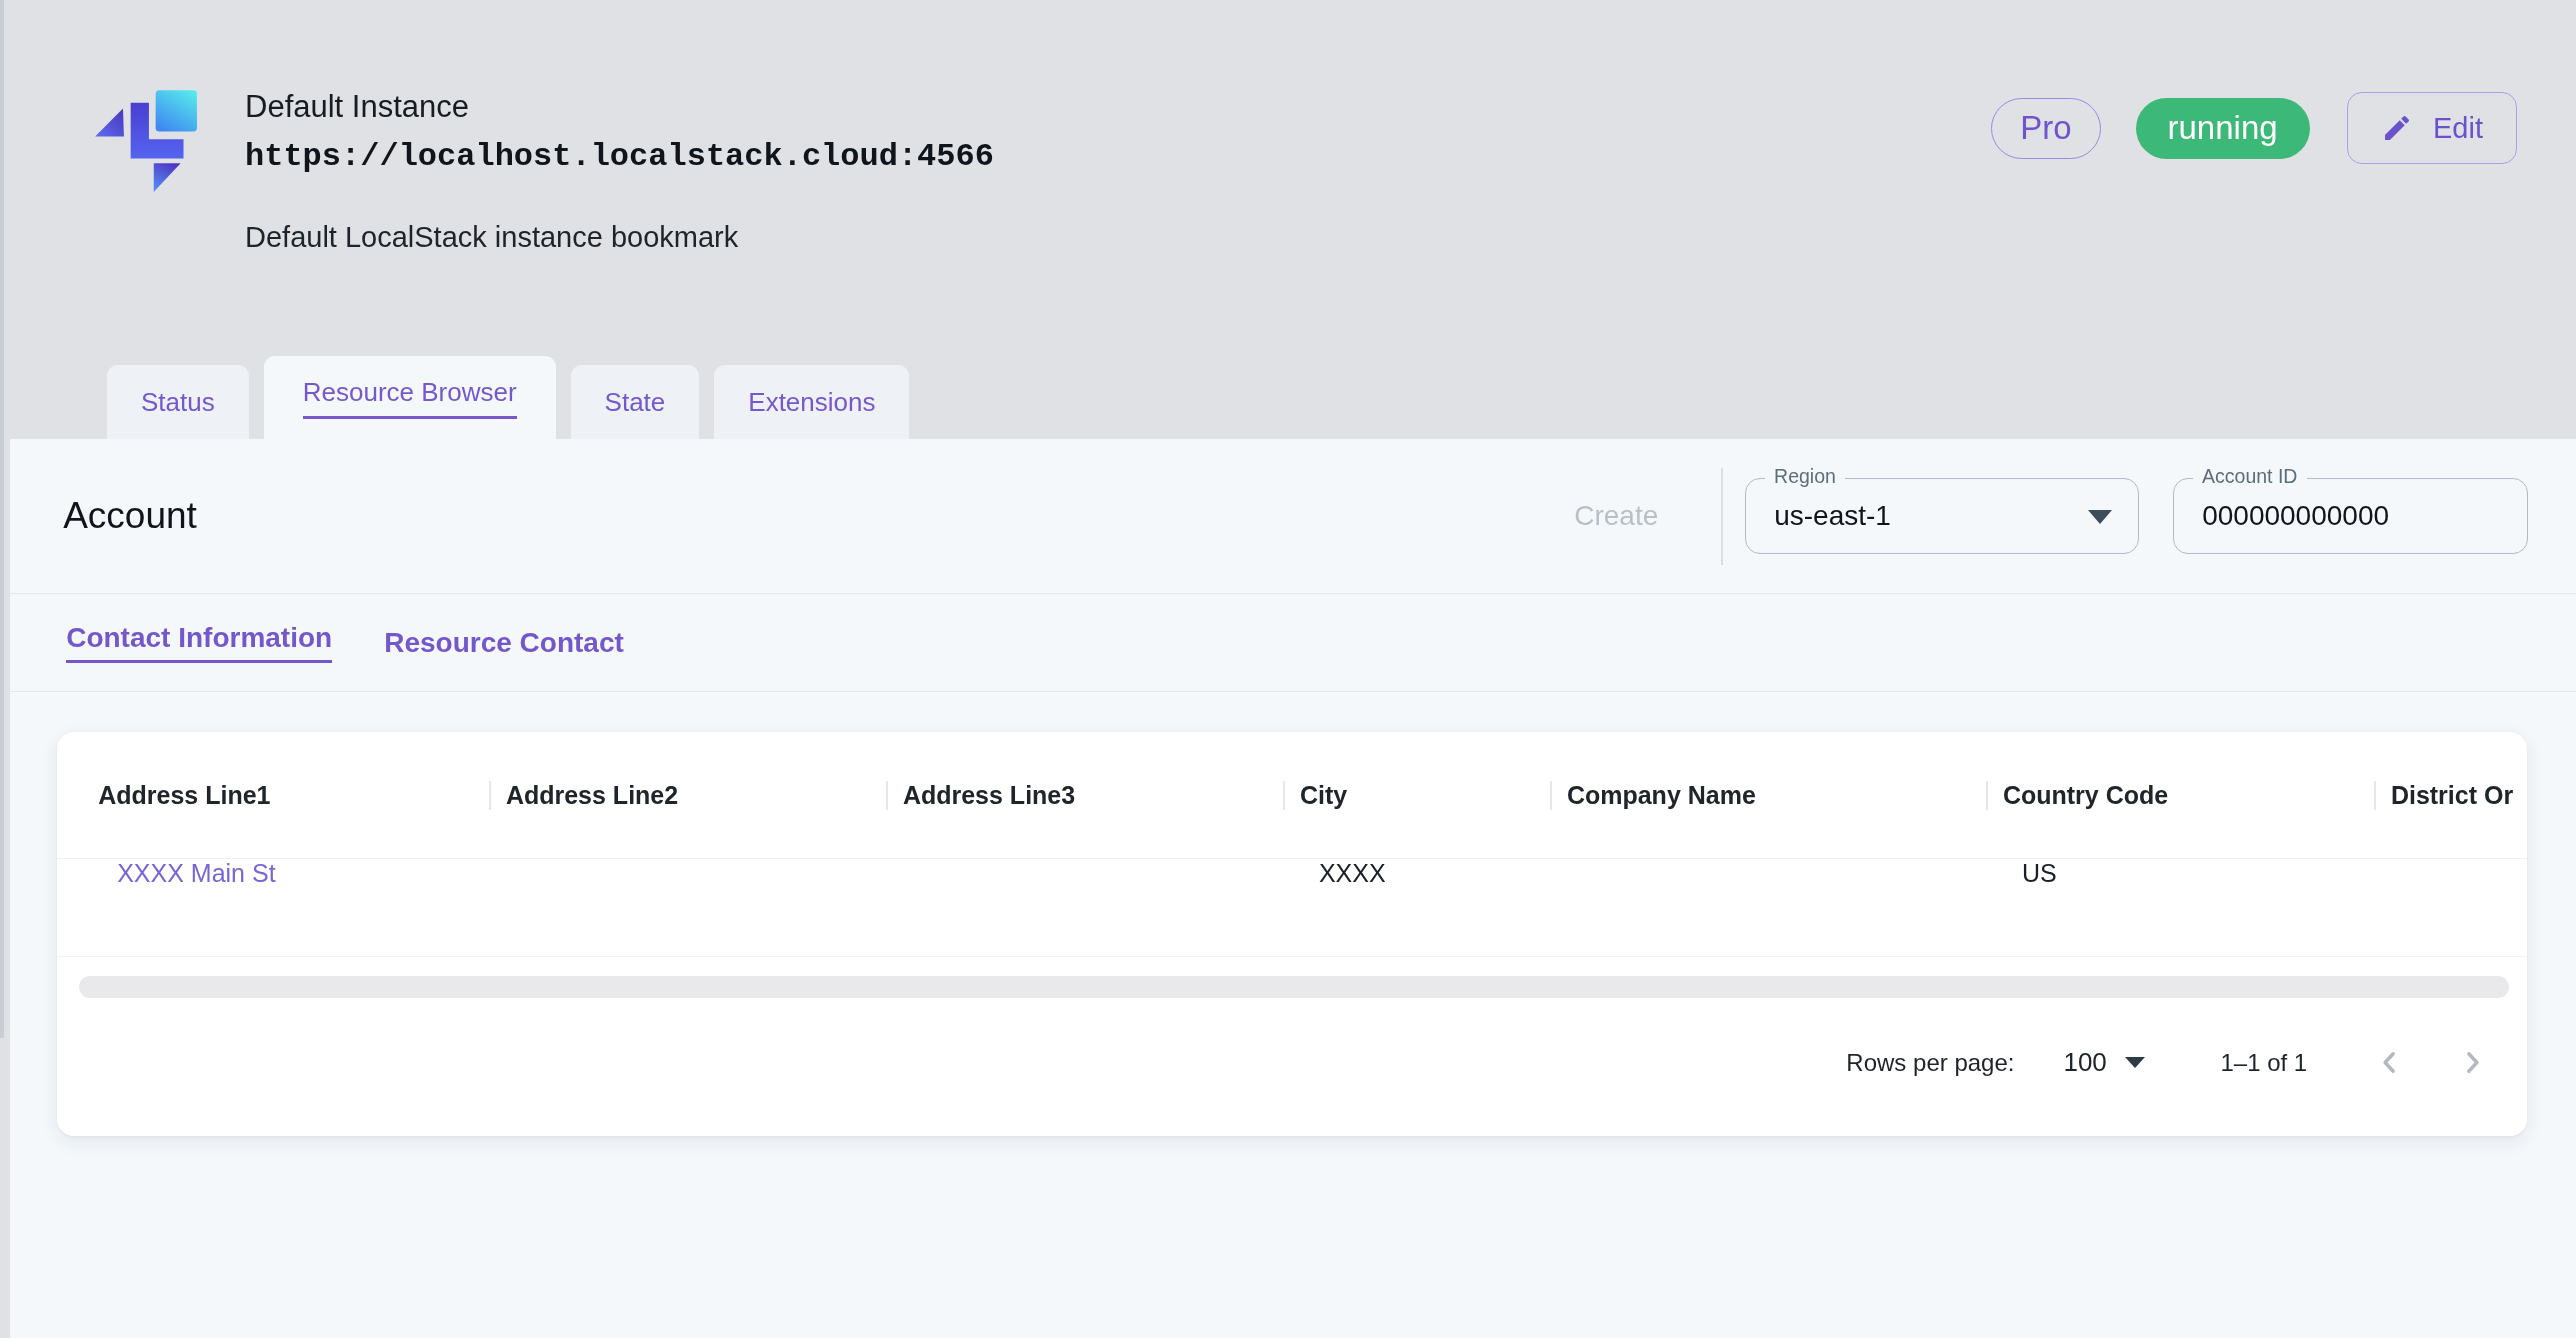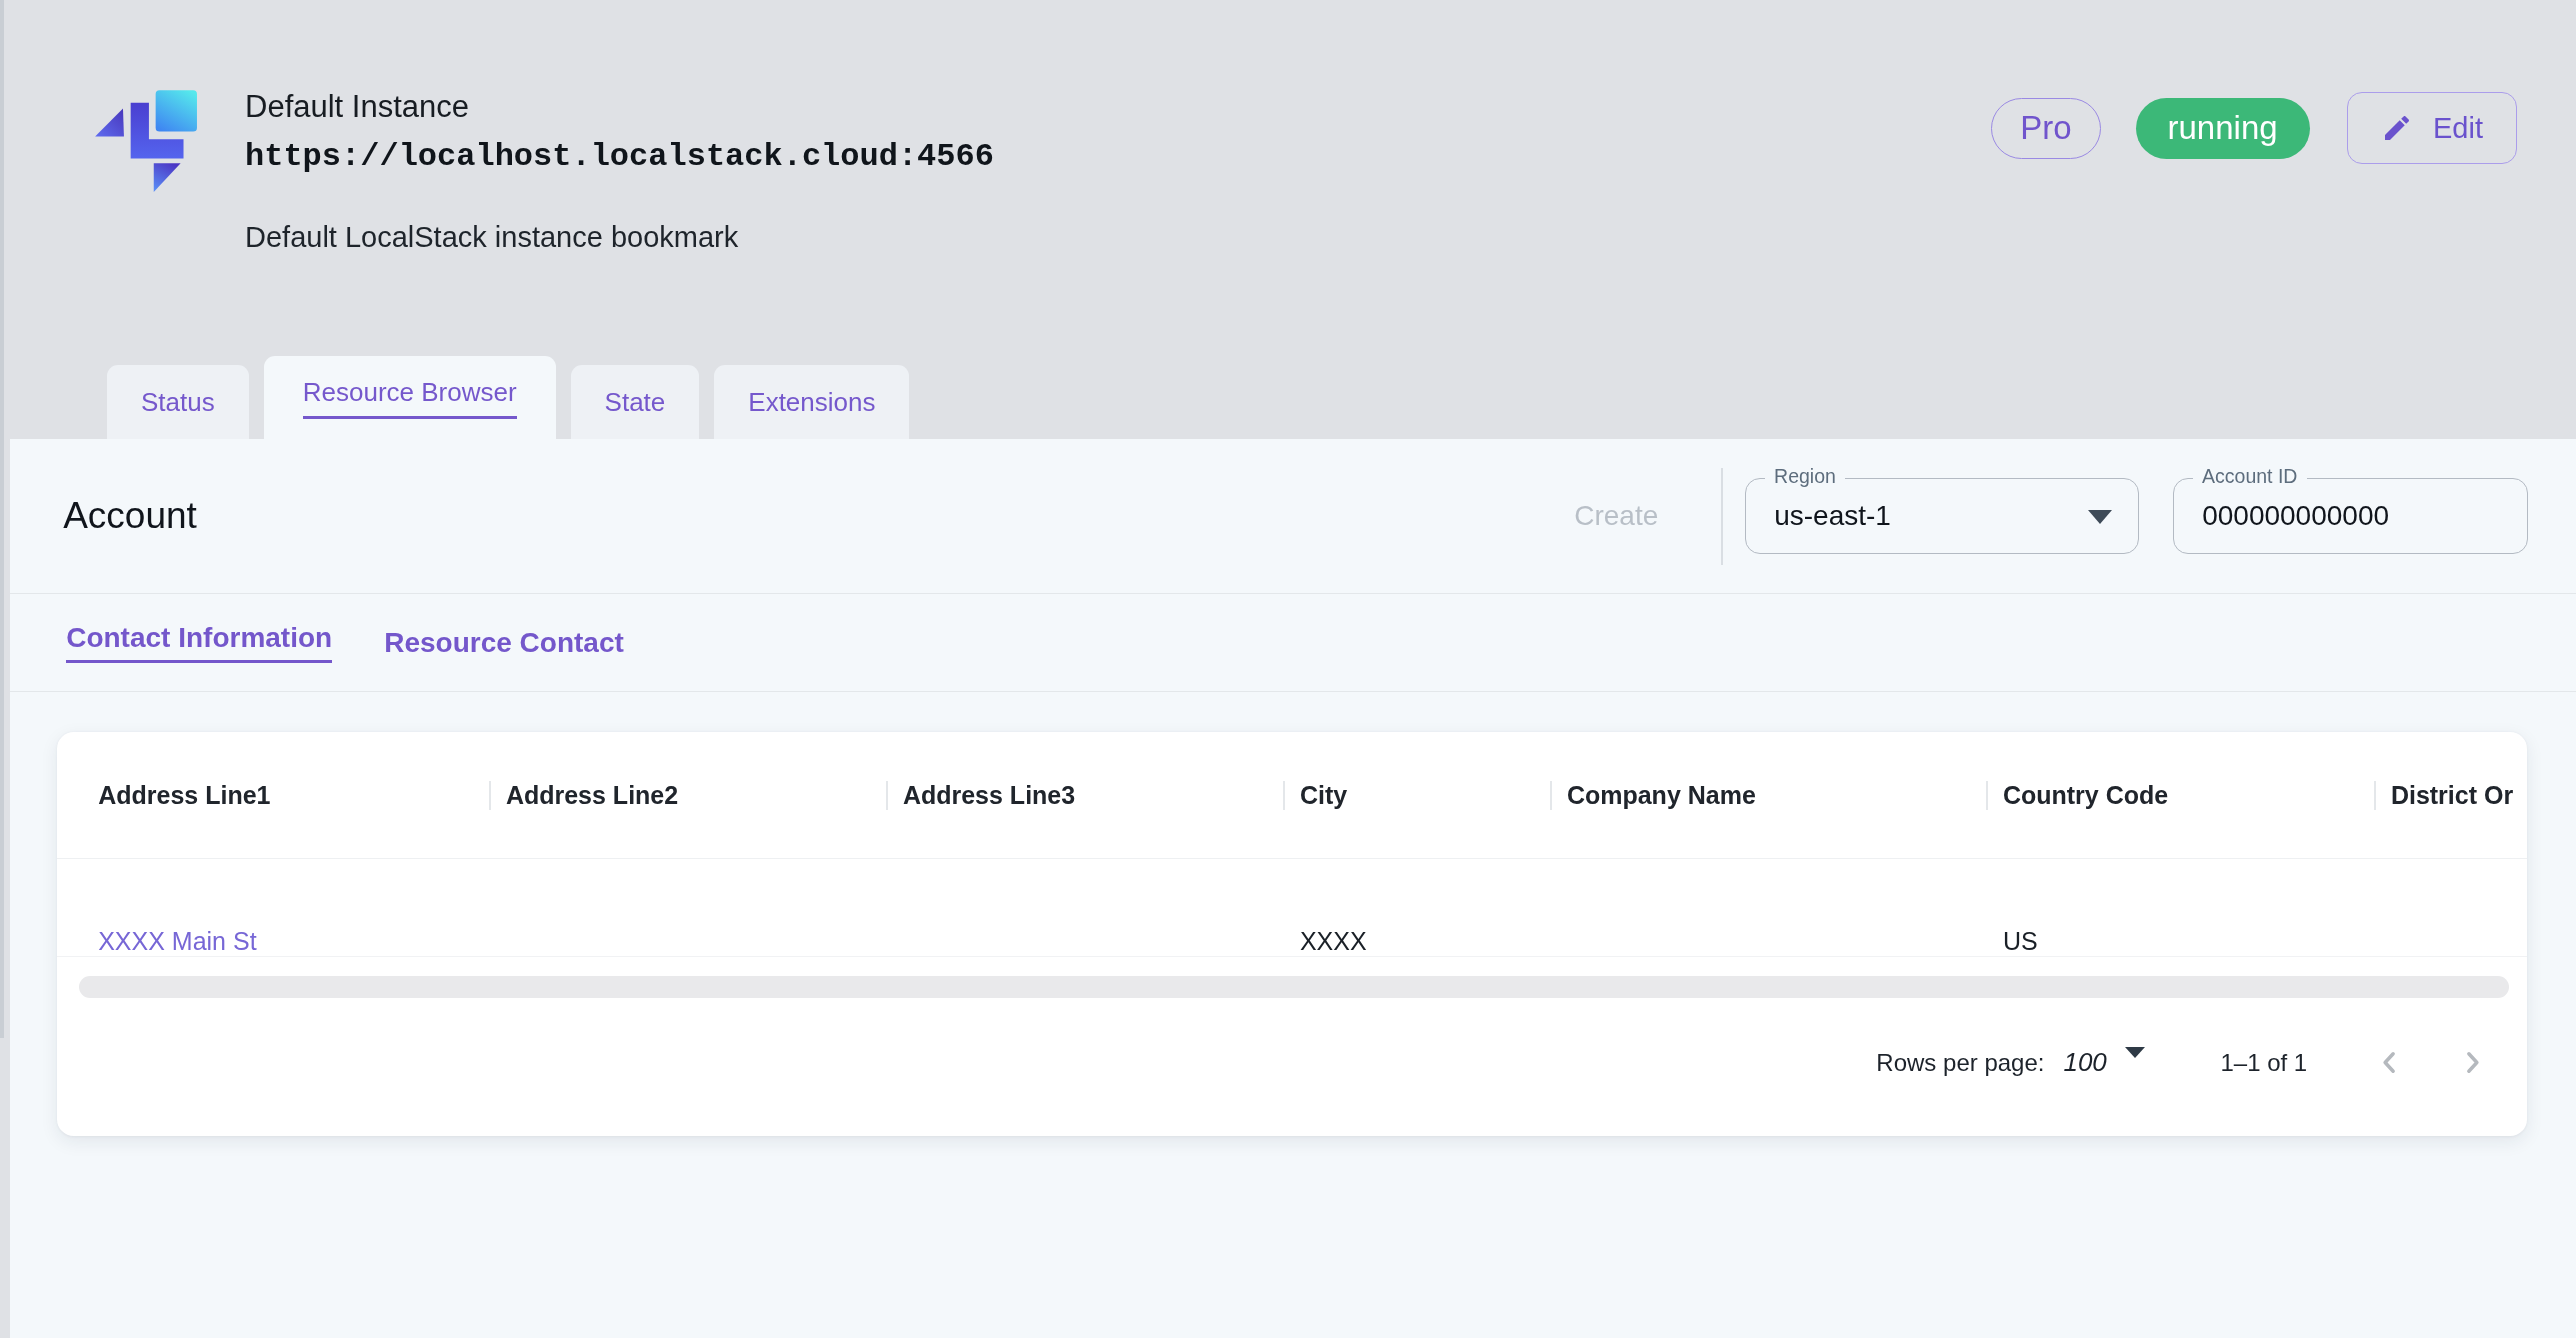--- a/index.html
+++ b/index.html
@@ -57,27 +57,27 @@
 
   
   .card { position:absolute; left:47px; top:293px; width:2470px; height:404px; background:#ffffff; border-radius:16.7px;
     box-shadow:0 5.6px 18.6px rgba(30,40,60,0.08), 0 0.9px 2.8px rgba(30,40,60,0.05); overflow:hidden; display:flex; flex-direction:column; }
   .thead { height:127px; display:flex; align-items:center; padding-left:41px; border-bottom:0.9px solid #eef0f2; }
   .cell { position:relative; flex:0 0 auto; padding-left:16.7px; white-space:nowrap; overflow:hidden; }
   .cell:first-child { padding-left:0; }
   .c1{width:391px;} .c2{width:397px;} .c3{width:397px;} .c4{width:267px;} .c5{width:436px;} .c6{width:388px;} .c7{flex:1 1 auto;}
   .thead .cell { font-size:25px; font-weight:bold; color:#20252c; }
   .thead .cell + .cell::before { content:""; position:absolute; left:0; top:50%; margin-top:-21.4px; width:1.9px; height:43px; background:#e4e7ea; }
-  .trow { height:98px; display:flex; align-items:flex-end; padding-left:41px; border-bottom:0.9px solid #f1f2f4; font-size:25px; color:#1a2027; }
+  .trow { height:98px; display:flex; align-items:flex-start; padding-left:60px; border-bottom:0.9px solid #f1f2f4; font-size:25px; color:#1a2027; }
   .trow .cell-link { color:#7767d6; cursor:pointer; }
   .scroll-zone { height:45px; position:relative; }
   .scroll-thumb { position:absolute; left:21.4px; right:18.6px; top:18.6px; height:22px; border-radius:11px; background:#e9e9eb; cursor:pointer; }
   .pagination { flex:1 1 auto; display:flex; align-items:center; justify-content:flex-end; padding:0 37px 13px 0; }
   .pg-label { font-size:24px; color:#1d232b; }
-  .pg-select { display:flex; margin-left:19px; cursor:pointer;font-style:italic; }
+  .pg-select { display:flex; align-items:center; margin-left:49px; cursor:pointer; }
   .pg-select-value { font-size:26px; color:#1d232b; }
   .pg-caret { margin-left:18.6px; width:0; height:0; border-left:10.2px solid transparent; border-right:10.2px solid transparent; border-top:11px solid #2e3a46; }
   .pg-range { font-size:24px; color:#1d232b; margin-left:75px; }
   .pg-chev { margin-left:65px; width:35px; height:35px; display:flex; align-items:center; justify-content:center; cursor:default; }
   .pg-chev + .pg-chev { margin-left:48px; }
 </style>
 </head>
 <body>
 
 <div class="page">

